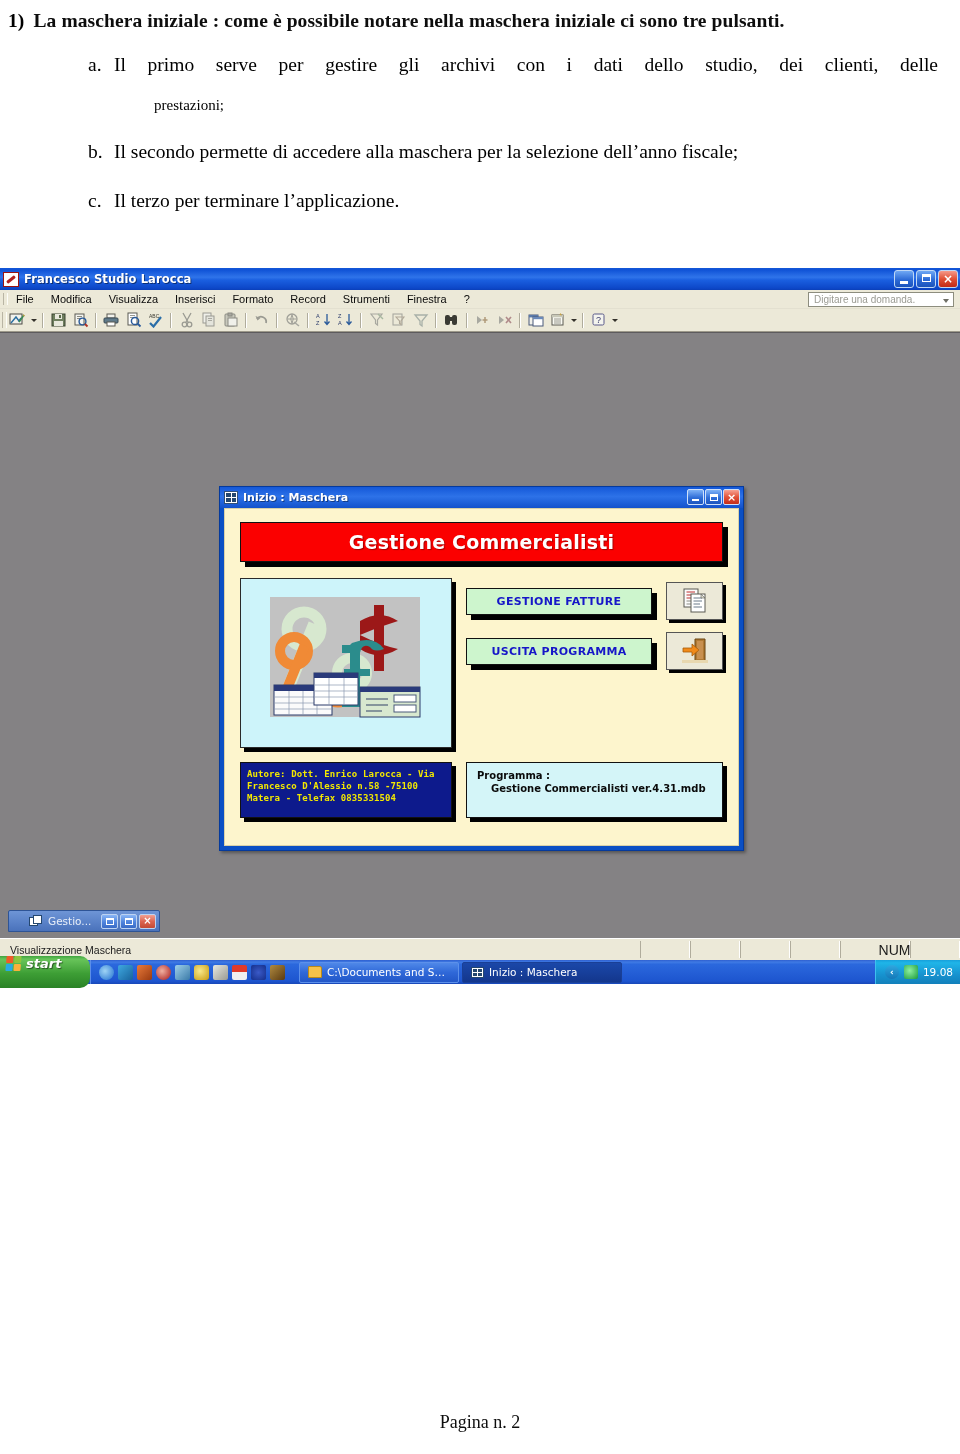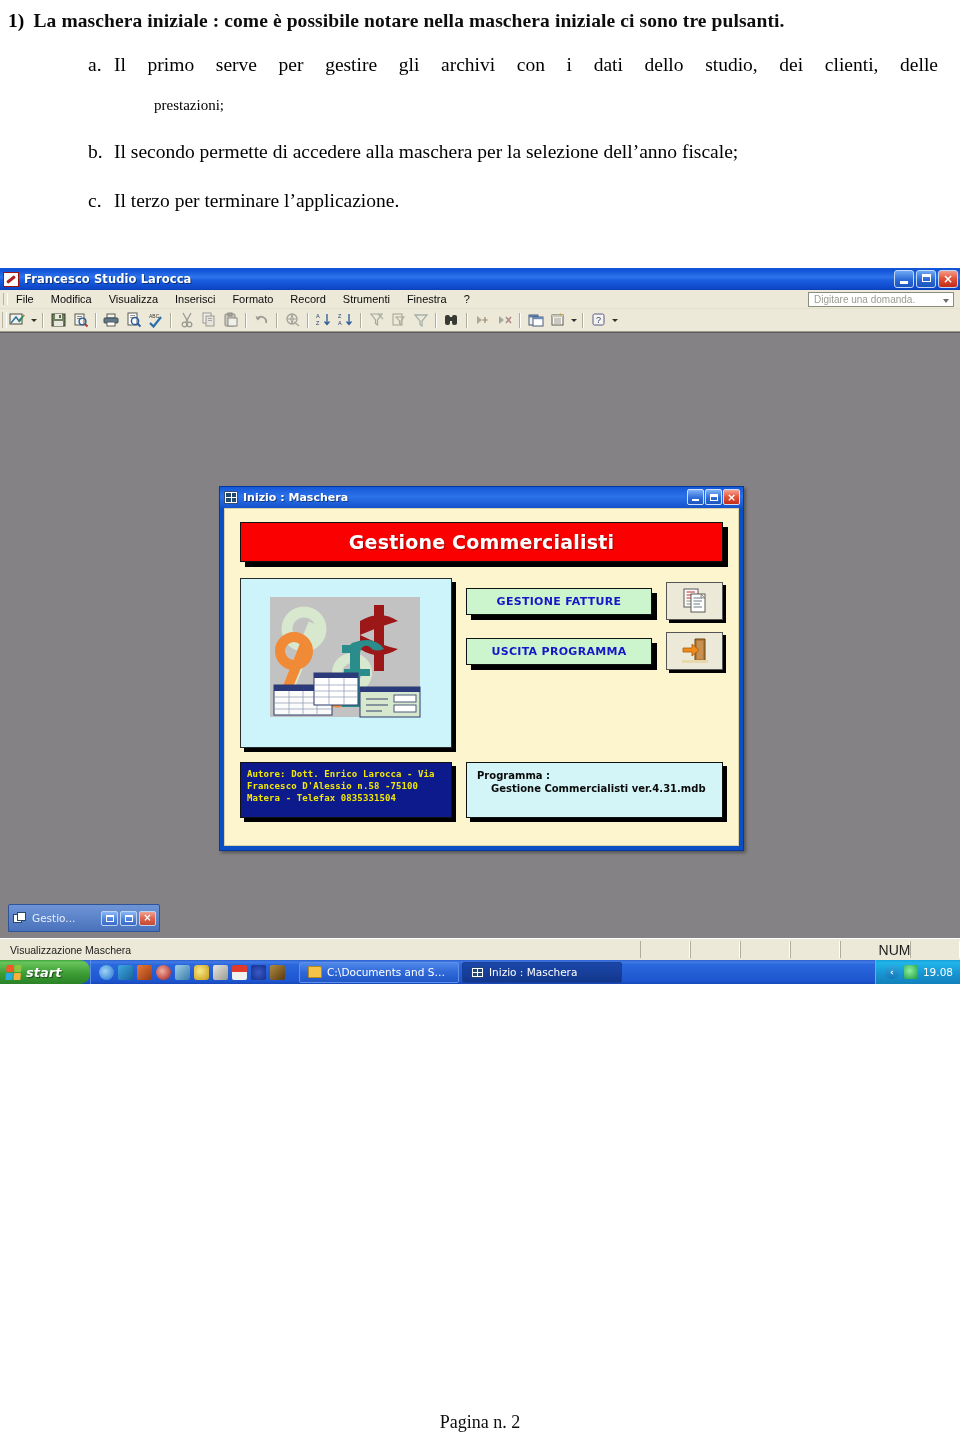--- a/index.html
+++ b/index.html
@@ -268,25 +268,25 @@
     background: #d4f5f8; border: 1px solid #111;
     box-shadow: 4px 4px 0 #000;
     padding: 7px 10px;
   }
   .progbox .l1 { font-size: 10px; font-weight: bold; color: #0a0a0a; }
   .progbox .l2 { font-size: 10px; font-weight: bold; color: #0a0a0a; padding-left: 14px; margin-top: 2px; }
 
   
   .mdimin {
     position: absolute; left: 8px; bottom: 6px;
-    width: 152px; height: 28px;
+    width: 152px; height: 22px;
     background: linear-gradient(to bottom,#6e95d6,#5a82c8 55%,#4a72bb);
     border: 1px solid #2e5496;
     border-radius: 2px 2px 0 0;
-    display: flex; align-items: center; padding-left: 4px;
+    display: flex; align-items: center; padding-left: 20px;
   }
   .mdimin .mi {
     width: 15px; height: 13px; flex: none; margin-right: 4px;
     position: relative;
   }
   .mdimin .mi b, .mdimin .mi s {
     position: absolute; display: block;
     background: #fff; border: 1px solid #24476f; text-decoration: none;
   }
   .mdimin .mi b { left: 0; top: 2px; width: 9px; height: 9px; }
@@ -326,24 +326,24 @@
   .scell.last { width: 50px; }
 
   
   .taskbar {
     position: absolute; left: 0; right: 0; bottom: 0;
     height: 24px;
     background: linear-gradient(to bottom,#2f5fd0 0%,#3f7ae4 9%,#2b68dd 18%,#1d55cf 88%,#1848b8 100%);
     display: flex; align-items: center;
   }
   .start {
-    height: 24px; width: 90px; flex: none;
+    height: 32px; width: 90px; flex: none;
     background: linear-gradient(to bottom,#3fa43f 0%,#68c45a 10%,#3d9e35 55%,#2a8226 100%);
     border-radius: 0 10px 10px 0;
-    display: flex; align-items: center; padding-left: 6px; gap: 5px;
+    display: flex; padding-left: 6px; gap: 5px;
   }
   .flag { width: 15px; height: 15px; display:grid;grid-template-columns:1fr 1fr;grid-template-rows:1fr 1fr;gap:1px;transform:skewX(-5deg);flex:none; }
   .flag i { display:block;border-radius:1px; }
   .flag i:nth-child(1){background:#f05a28;} .flag i:nth-child(2){background:#8cc63e;}
   .flag i:nth-child(3){background:#29abe2;} .flag i:nth-child(4){background:#fbb03b;}
   .start span {
     color: #fff; font-size: 13px; font-style: italic; font-weight: bold;
     text-shadow: 1px 1px 1px rgba(0,0,0,.5);
   }
   .quick {

